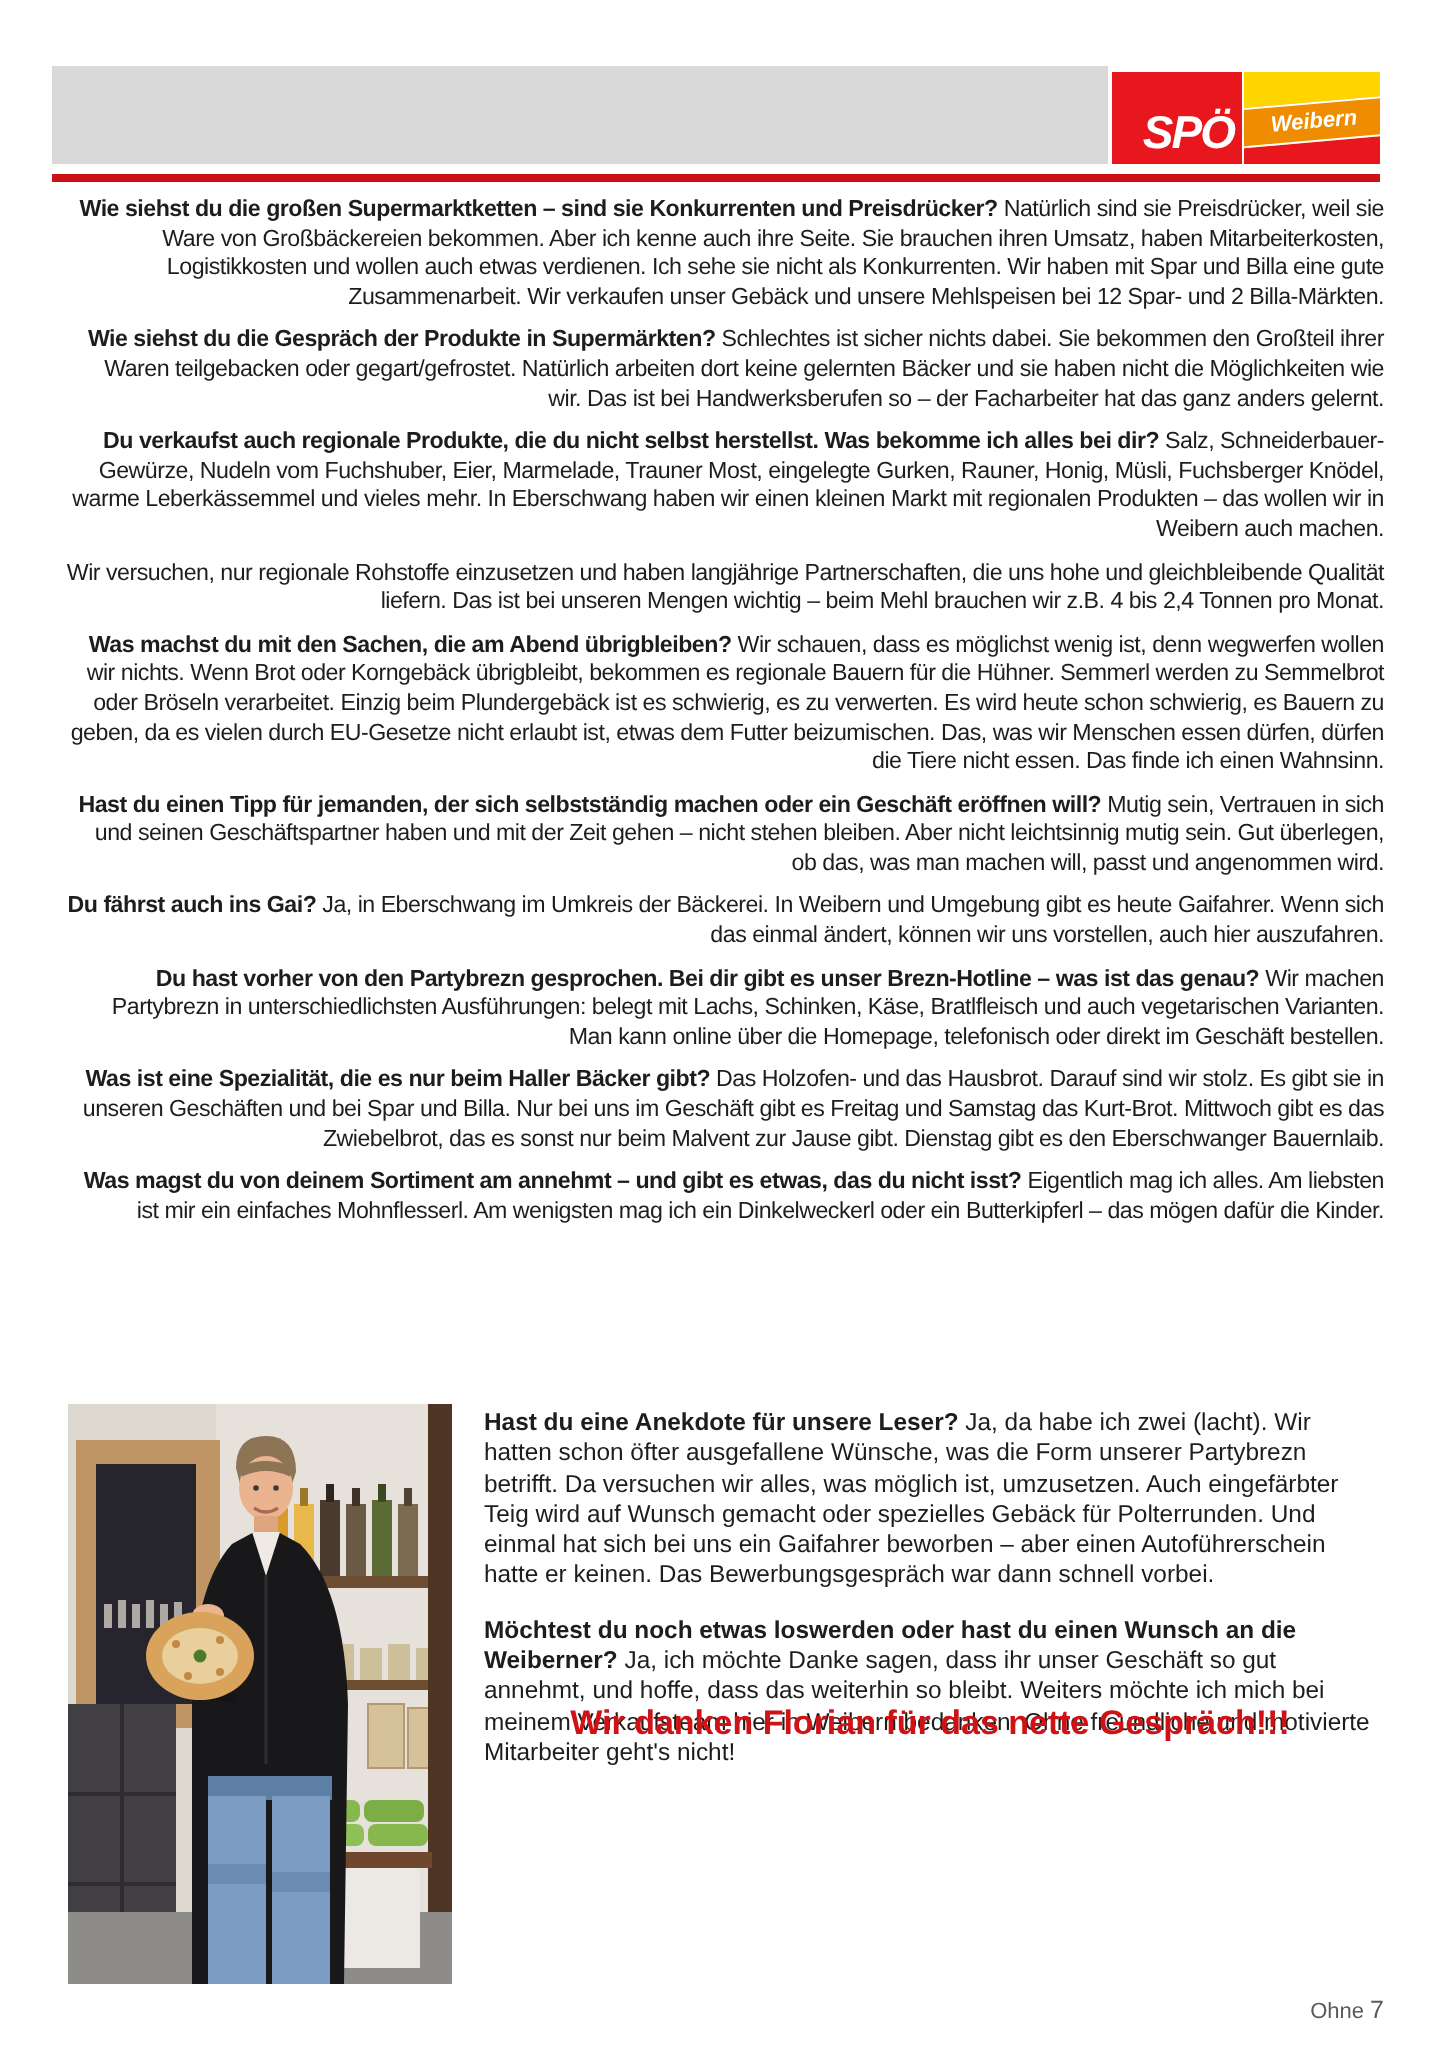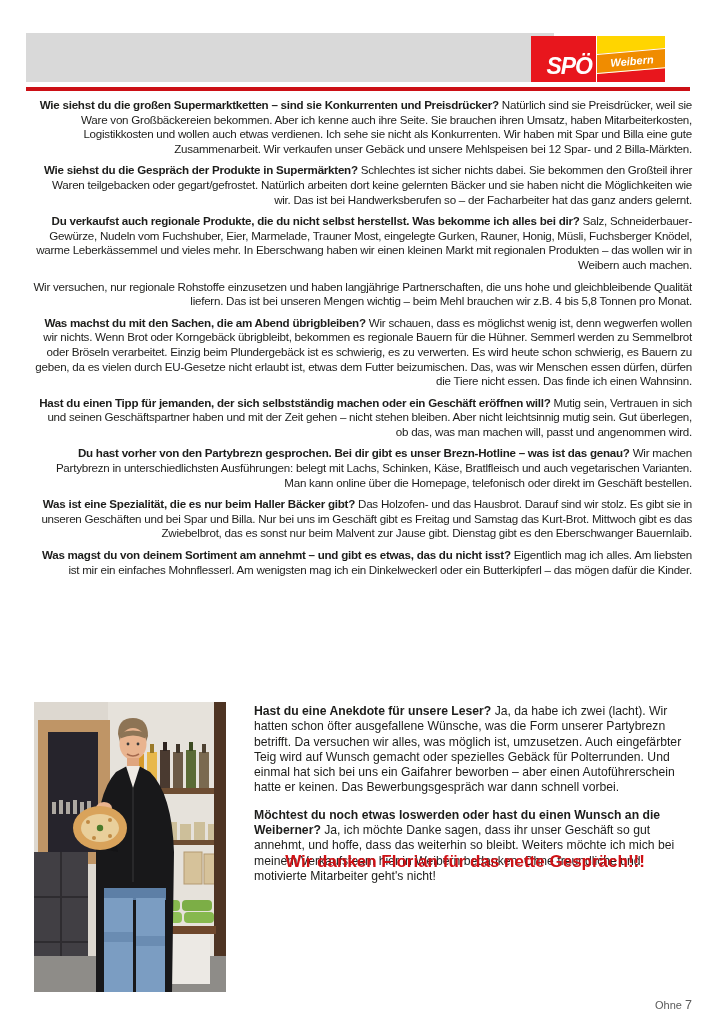--- a/index.html
+++ b/index.html
@@ -1,39 +1,39 @@
 <!DOCTYPE html>
 <html lang="de"><head>
 <meta charset="utf-8">
 <style>
   html,body{margin:0;padding:0;background:#ffffff;}
   .page{position:relative;width:724px;height:1024px;background:#ffffff;overflow:hidden;
         font-family:"Liberation Sans",sans-serif;color:#1d1d1b;}
   
   .topbar{position:absolute;left:26px;top:33px;width:528px;height:49px;background:#d9d9d9;}
-  .logo{position:absolute;left:531px;top:36px;width:134px;height:59px;display:flex;}
+  .logo{position:absolute;left:556px;top:36px;width:134px;height:59px;display:flex;}
   .logo-spo{width:65px;height:46px;background:#e8161d;color:#ffffff;display:flex;
             align-items:flex-end;justify-content:flex-end;padding:0 4px 2px 0;box-sizing:border-box;
             font-style:italic;font-weight:bold;font-size:23px;letter-spacing:-1px;}
   .logo-weibern{position:relative;width:68px;height:46px;margin-left:1px;overflow:hidden;}
   .lw-yellow{position:absolute;left:0;top:0;width:100%;height:52%;background:#ffd500;}
   .lw-red{position:absolute;left:0;bottom:0;width:100%;height:48%;background:#e8161d;}
   .lw-banner{position:absolute;left:-3px;top:15px;width:74px;height:18px;background:#f08c00;
              border:1px solid #ffffff;transform:rotate(-5deg);display:flex;align-items:center;
              justify-content:center;color:#ffffff;font-style:italic;font-weight:bold;font-size:11px;}
   .rule{position:absolute;left:26px;top:87px;width:664px;height:4px;background:#cc1016;}
   
   .col-main{position:absolute;left:33px;top:98px;width:659px;font-size:11.6px;line-height:14.6px;
             letter-spacing:-0.25px;text-align:right;}
   .col-main p{margin:0 0 7px 0;}
   .q{font-weight:bold;}
   
   .photo{position:absolute;left:34px;top:702px;width:192px;height:290px;overflow:hidden;background:#dcd7cf;}
   .col-side{position:absolute;left:238px;top:704px;width:454px;font-size:12.2px;line-height:15.3px;}
-  .col-side p{margin:0 0 12px 16px;}
+  .col-side p{margin:0 0 12px 4px;}
   .thanks{position:absolute;left:238px;top:852px;width:454px;text-align:center;
           font-weight:bold;font-size:17px;color:#cf1216;}
   .footer{position:absolute;right:32px;top:998px;font-size:11px;color:#5a5a5a;}
   .footer .num{font-size:12.5px;}
 </style>
 </head>
 <body>
 
 <div class="page">
 
@@ -49,23 +49,24 @@
         <span>Weibern</span>
       </div>
     </div>
   </div>
   <div class="rule"></div>
 
   <div class="col-main">
     <p><b class="q">Wie siehst du die großen Supermarktketten – sind sie Konkurrenten und Preisdrücker?</b> <span>Natürlich sind sie Preisdrücker, weil sie Ware von Großbäckereien bekommen. Aber ich kenne auch ihre Seite. Sie brauchen ihren Umsatz, haben Mitarbeiterkosten, Logistikkosten und wollen auch etwas verdienen. Ich sehe sie nicht als Konkurrenten. Wir haben mit Spar und Billa eine gute Zusammenarbeit. Wir verkaufen unser Gebäck und unsere Mehlspeisen bei 12 Spar- und 2 Billa-Märkten.</span></p>
     <p><b class="q">Wie siehst du die Gespräch der Produkte in Supermärkten?</b> <span>Schlechtes ist sicher nichts dabei. Sie bekommen den Großteil ihrer Waren teilgebacken oder gegart/gefrostet. Natürlich arbeiten dort keine gelernten Bäcker und sie haben nicht die Möglichkeiten wie wir. Das ist bei Handwerksberufen so – der Facharbeiter hat das ganz anders gelernt.</span></p>
     <p><b class="q">Du verkaufst auch regionale Produkte, die du nicht selbst herstellst. Was bekomme ich alles bei dir?</b> <span>Salz, Schneiderbauer-Gewürze, Nudeln vom Fuchshuber, Eier, Marmelade, Trauner Most, eingelegte Gurken, Rauner, Honig, Müsli, Fuchsberger Knödel, warme Leberkässemmel und vieles mehr. In Eberschwang haben wir einen kleinen Markt mit regionalen Produkten – das wollen wir in Weibern auch machen.</span></p>
-    <p><b class="q"></b><span>Wir versuchen, nur regionale Rohstoffe einzusetzen und haben langjährige Partnerschaften, die uns hohe und gleichbleibende Qualität liefern. Das ist bei unseren Mengen wichtig – beim Mehl brauchen wir z.B. 4 bis 5,8 Tonnen pro Monat.</span></p>
+    <p><b class="q"></b><span>Wir versuchen, nur regionale Rohstoffe einzusetzen und haben langjährige Partnerschaften, die uns hohe und gleichbleibende Qualität liefern. Das ist bei unseren Mengen wichtig – beim Mehl brauchen wir z.B. 4 bis 2,4 Tonnen pro Monat.</span></p>
     <p><b class="q">Was machst du mit den Sachen, die am Abend übrigbleiben?</b> <span>Wir schauen, dass es möglichst wenig ist, denn wegwerfen wollen wir nichts. Wenn Brot oder Korngebäck übrigbleibt, bekommen es regionale Bauern für die Hühner. Semmerl werden zu Semmelbrot oder Bröseln verarbeitet. Einzig beim Plundergebäck ist es schwierig, es zu verwerten. Es wird heute schon schwierig, es Bauern zu geben, da es vielen durch EU-Gesetze nicht erlaubt ist, etwas dem Futter beizumischen. Das, was wir Menschen essen dürfen, dürfen die Tiere nicht essen. Das finde ich einen Wahnsinn.</span></p>
     <p><b class="q">Hast du einen Tipp für jemanden, der sich selbstständig machen oder ein Geschäft eröffnen will?</b> <span>Mutig sein, Vertrauen in sich und seinen Geschäftspartner haben und mit der Zeit gehen – nicht stehen bleiben. Aber nicht leichtsinnig mutig sein. Gut überlegen, ob das, was man machen will, passt und angenommen wird.</span></p>
+    <p><b class="q">Du fährst auch ins Gai?</b> <span>Ja, in Eberschwang im Umkreis der Bäckerei. In Weibern und Umgebung gibt es heute Gaifahrer. Wenn sich das einmal ändert, können wir uns vorstellen, auch hier auszufahren.</span></p>
     <p><b class="q">Du hast vorher von den Partybrezn gesprochen. Bei dir gibt es unser Brezn-Hotline – was ist das genau?</b> <span>Wir machen Partybrezn in unterschiedlichsten Ausführungen: belegt mit Lachs, Schinken, Käse, Bratlfleisch und auch vegetarischen Varianten. Man kann online über die Homepage, telefonisch oder direkt im Geschäft bestellen.</span></p>
     <p><b class="q">Was ist eine Spezialität, die es nur beim Haller Bäcker gibt?</b> <span>Das Holzofen- und das Hausbrot. Darauf sind wir stolz. Es gibt sie in unseren Geschäften und bei Spar und Billa. Nur bei uns im Geschäft gibt es Freitag und Samstag das Kurt-Brot. Mittwoch gibt es das Zwiebelbrot, das es sonst nur beim Malvent zur Jause gibt. Dienstag gibt es den Eberschwanger Bauernlaib.</span></p>
     <p><b class="q">Was magst du von deinem Sortiment am annehmt – und gibt es etwas, das du nicht isst?</b> <span>Eigentlich mag ich alles. Am liebsten ist mir ein einfaches Mohnflesserl. Am wenigsten mag ich ein Dinkelweckerl oder ein Butterkipferl – das mögen dafür die Kinder.</span></p>
   </div>
 
   <div class="photo">
     <svg width="192" height="290" viewBox="0 0 192 290" xmlns="http://www.w3.org/2000/svg">
 
       <rect x="0" y="0" width="192" height="290" fill="#ddd8d0"></rect>
       <rect x="74" y="0" width="118" height="260" fill="#e6e2db"></rect>

